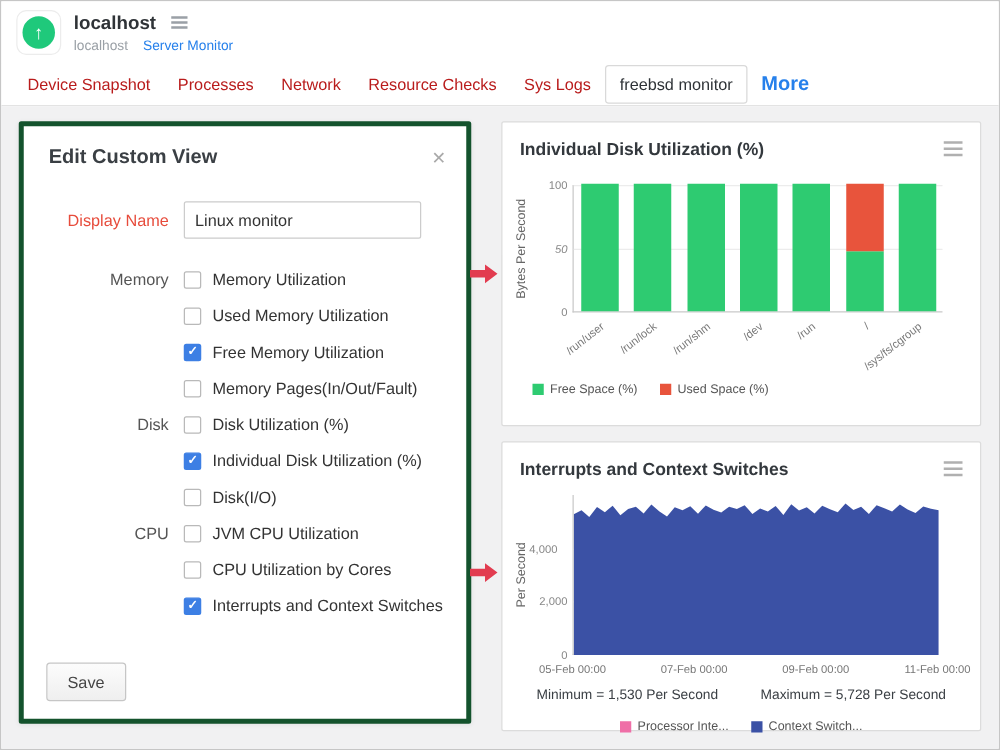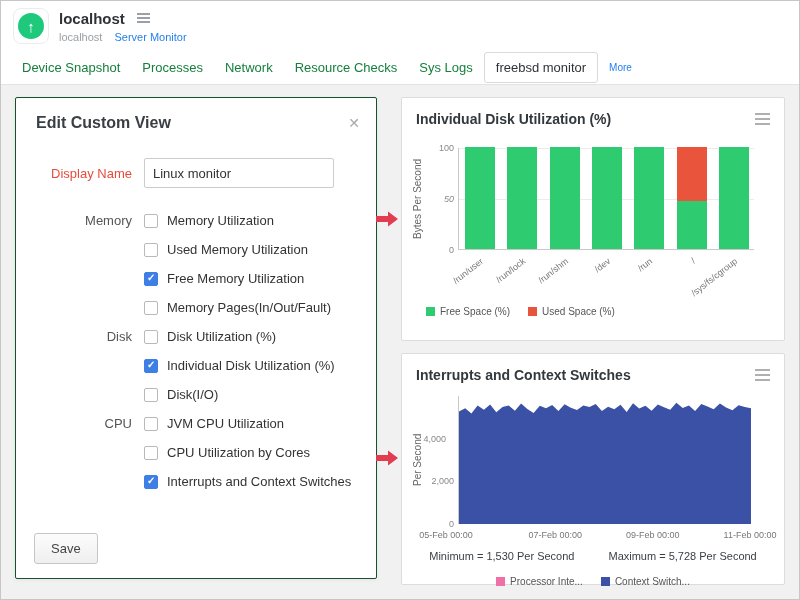--- a/index.html
+++ b/index.html
@@ -12,27 +12,27 @@
   .h-col{display:flex;flex-direction:column;gap:4px;}
   .h-row1{display:flex;align-items:center;gap:12px;}
   .h-title{font-size:15px;font-weight:bold;color:#2f3337;}
   .burger{display:flex;flex-direction:column;gap:2px;cursor:pointer;}
   .burger i{width:13px;height:2px;background:#9aa0a6;}
   .h-row2{display:flex;gap:12px;font-size:11px;}
   .h-sub{color:#9aa0a6;}
   .h-link{color:var(--blue,#2680eb);cursor:pointer;}
 
   nav{position:absolute;top:50px;left:0;right:0;height:34px;background:#fff;border-bottom:1px solid #e3e3e3;display:flex;align-items:center;padding-left:10px;}
-  .tab{padding:7px 11px;font-size:13px;color:#15803d;cursor:pointer;white-space:nowrap;}
+  .tab{padding:7px 11px;font-size:13px;color:#b91c1c;cursor:pointer;white-space:nowrap;}
   .tab.active{color:#2f3337;border:1px solid #d9d9d9;border-radius:3px;background:#fff;}
-  .tab.accent{color:var(--blue,#2680eb);font-size:10px;}
+  .tab.accent{color:var(--blue,#2680eb);font-size:16px;font-weight:bold;}
 
   .content{position:absolute;top:84px;left:0;right:0;bottom:0;background:#f1f1f2;}
 
-  .modal{position:absolute;left:14px;top:12px;width:362px;height:482px;background:#fff;border:1px solid #14532d;border-radius:2px;box-shadow:0 1px 4px rgba(0,0,0,.06);}
+  .modal{position:absolute;left:14px;top:12px;width:362px;height:482px;background:#fff;border:4px solid #14532d;border-radius:2px;box-shadow:0 1px 4px rgba(0,0,0,.06);}
   .modal-head{display:flex;justify-content:space-between;align-items:center;padding:16px 16px 10px 20px;}
   .modal-title{font-size:16px;color:#3a3f44;font-weight:700;}
   .close{font-size:14px;color:#a9a9a9;cursor:pointer;}
   .row{display:flex;align-items:center;height:29px;}
   .row-label{width:128px;text-align:right;padding-right:12px;font-size:13px;color:#555;flex:none;}
   .dn-row{margin:16px 0 18px;height:30px;}
   .dn-label{color:var(--red-label,#e74c3c);}
   .name-input{width:190px;height:30px;border:1px solid #ccc;border-radius:2px;padding:0 8px;font-size:13px;color:#333;font-family:inherit;}
   .cb{flex:none;width:14px;height:14px;border:1px solid #b9b9b9;border-radius:2px;background:#fff;margin-right:9px;position:relative;cursor:pointer;}
   .cb.checked{background:var(--checkbox-blue,#3d7fe4);border-color:var(--checkbox-blue,#3d7fe4);}
@@ -236,21 +236,21 @@
     <div class="plot" style="left: 56px; top: 42px; width: 292px; height: 128px;">
           <div class="gridline" style="top: 85.3333px;"></div>
           <div class="gridline" style="top: 42.6667px;"></div>
           <svg width="292" height="128">
             <polygon points="0,128 0.0,15.4 6.2,12.2 12.4,17.5 18.6,9.6 24.9,13.7 31.1,8.5 37.3,16.2 43.5,11.1 49.7,9.4 55.9,14.7 62.1,7.5 68.3,13.0 74.6,17.1 80.8,9.8 87.0,12.2 93.2,9.0 99.4,14.9 105.6,8.3 111.8,11.7 118.0,13.9 124.3,9.4 130.5,11.1 136.7,8.1 142.9,15.1 149.1,10.7 155.3,13.2 161.5,8.7 167.7,16.0 174.0,7.3 180.2,12.4 186.4,9.8 192.6,14.7 198.8,8.5 205.0,11.3 211.2,13.7 217.4,6.8 223.7,11.9 229.9,9.4 236.1,15.1 242.3,8.1 248.5,10.5 254.7,13.2 260.9,7.5 267.1,11.5 273.4,14.3 279.6,9.2 285.8,10.9 292.0,12.2 292,128" fill="#3b51a5"></polygon>
           </svg>
         </div>
         <div class="ytick" style="left: 18px; top: 165px; width: 34px;">0</div>
         <div class="ytick" style="left: 18px; top: 122.333px; width: 34px;">2,000</div>
         <div class="ytick" style="left: 10px; top: 79.6667px; width: 34px;">4,000</div>
-        <div class="xlab" style="left: 9px; top: 176px; width: 70px;">05-Feb 00:00</div>
+        <div class="xlab" style="left: 21px; top: 176px; width: 70px;">05-Feb 00:00</div>
         <div class="xlab" style="left: 118.333px; top: 176px; width: 70px;">07-Feb 00:00</div>
         <div class="xlab" style="left: 215.667px; top: 176px; width: 70px;">09-Feb 00:00</div>
         <div class="xlab" style="left: 313px; top: 176px; width: 70px;">11-Feb 00:00</div>
         <div class="legend" style="left: 0px; right: 0px; top: 214px; justify-content: center; margin-top: 8px;">
           <span class="lg-item">
             <span class="lg-sq" style="background: rgb(239, 111, 167);"></span>
             <span>Processor Inte...</span>
           </span>
           <span class="lg-item">
             <span class="lg-sq" style="background: rgb(59, 81, 165);"></span>

